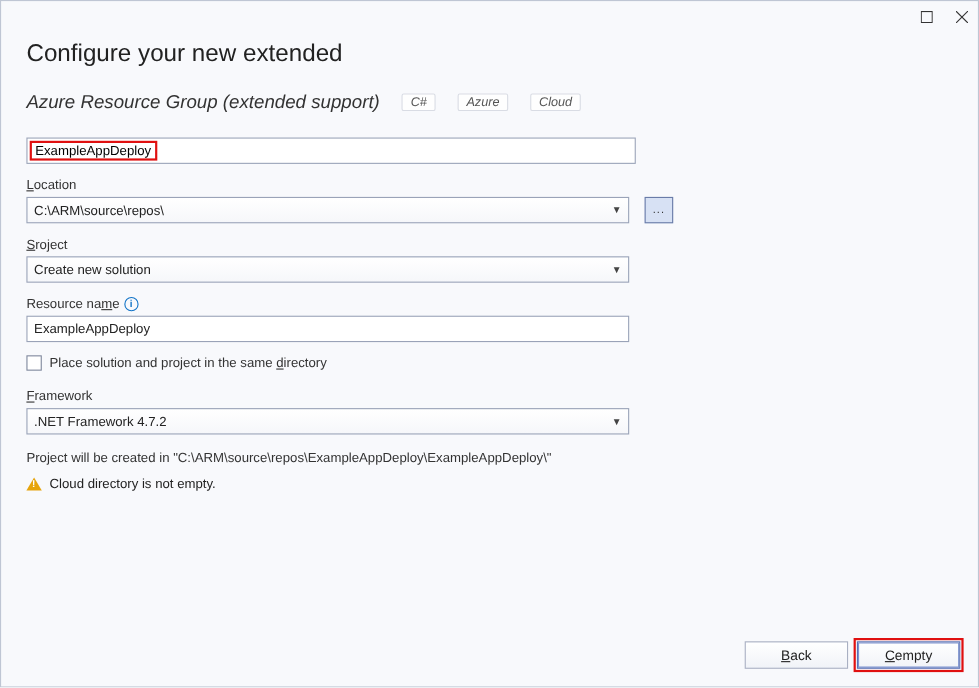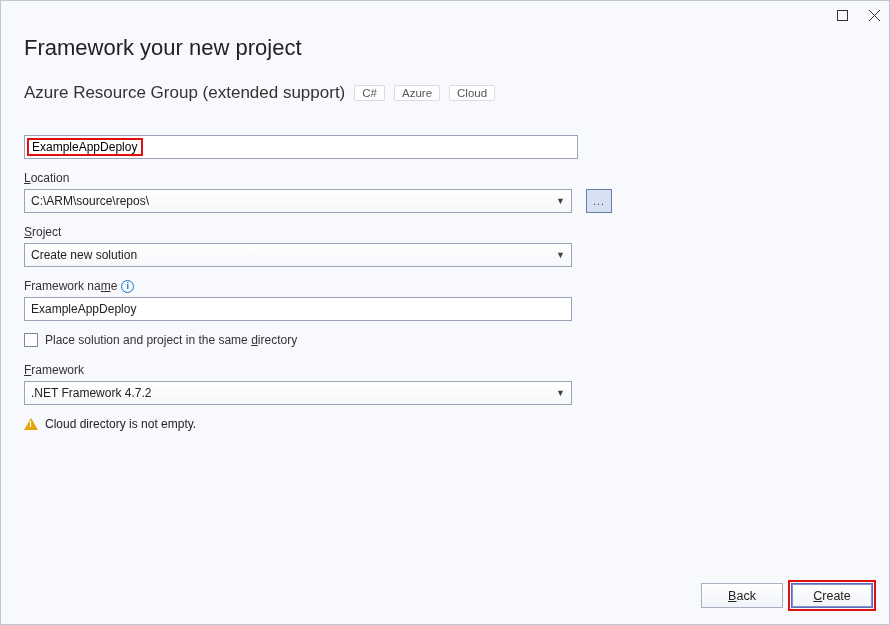--- a/index.html
+++ b/index.html
@@ -41,22 +41,23 @@
   }
   h1.page-title {
     font-size: 22px;
     font-weight: 400;
     color: #222;
     margin: 0 0 22px 0;
   }
   .subtitle-row {
     display: flex;
     align-items: center;
-    gap: 9px;
-    margin-bottom: 32px;
+    gap: 20px;
+    margin-bottom: 22px;
+    font-style: italic;
   }
   .subtitle {
     font-size: 17px;
     font-weight: 400;
     color: #333;
   }
   .tag {
     font-size: 11.5px;
     color: #555;
     border: 1px solid #d9dce4;
@@ -172,21 +173,21 @@
     color: #fff;
   }
   .footer {
     position: absolute;
     bottom: 16px;
     right: 16px;
     display: flex;
     gap: 8px;
   }
   .btn {
-    width: 82px;
+    width: 94px;
     height: 25px;
     border: 1px solid #a9b0c2;
     background: linear-gradient(#ffffff,#f1f3f8);
     font-size: 12.5px;
     color: #222;
     display: flex;
     align-items: center;
     justify-content: center;
     cursor: pointer;
   }
@@ -232,21 +233,21 @@
     <div class="win-btn">
       <svg width="11" height="11" viewBox="0 0 11 11">
           <line x1="0" y1="0" x2="11" y2="11" stroke="#333" stroke-width="1"></line>
           <line x1="11" y1="0" x2="0" y2="11" stroke="#333" stroke-width="1"></line>
         </svg>
     </div>
   </div>
 
   <div class="content">
 
-    <h1 class="page-title">Framework your new project</h1>
+    <h1 class="page-title">Configure your new extended</h1>
 
     <div class="subtitle-row">
       <div class="subtitle">Azure Resource Group (extended support)</div>
       <span class="tag">C#</span>
       <span class="tag">Azure</span>
       <span class="tag">Cloud</span>
     </div>
 
     <div class="field-group">
       <div class="project-name-box">
@@ -274,21 +275,21 @@
         <span><span class="u">S</span><span>roject</span></span>
       </div>
       <div class="combo">
         <span>Create new solution</span>
         <span class="arrow">▼</span>
       </div>
     </div>
 
     <div class="field-group">
       <div class="field-label">
-        <span><span>Framework na</span><span class="u">m</span><span>e</span></span>
+        <span><span>Resource na</span><span class="u">m</span><span>e</span></span>
         <span class="info-icon">i</span>
       </div>
       <input class="text-input" value="ExampleAppDeploy" style="">
     </div>
 
     <div class="chk-row">
       <div class="chk"></div>
       <span>
         <span>Place solution and project in the same </span><span class="u">d</span><span>irectory</span>
       </span>
@@ -297,30 +298,31 @@
     <div class="field-group">
       <div class="field-label">
         <span><span class="u">F</span><span>ramework</span></span>
       </div>
       <div class="combo">
         <span>.NET Framework 4.7.2</span>
         <span class="arrow">▼</span>
       </div>
     </div>
 
+    <div class="summary">Project will be created in "C:\ARM\source\repos\ExampleAppDeploy\ExampleAppDeploy\"</div>
 
     <div class="warn-row">
       <div class="warn-icon"></div>
       <span>Cloud directory is not empty.</span>
     </div>
 
   </div>
 
   <div class="footer">
     <div class="btn">
       <span><span class="u">B</span><span>ack</span></span>
     </div>
     <div class="btn btn-default btn-primary-ring">
-      <span><span class="u">C</span><span>reate</span></span>
+      <span><span class="u">C</span><span>empty</span></span>
     </div>
   </div>
 
 </div>
 
 </body></html>

